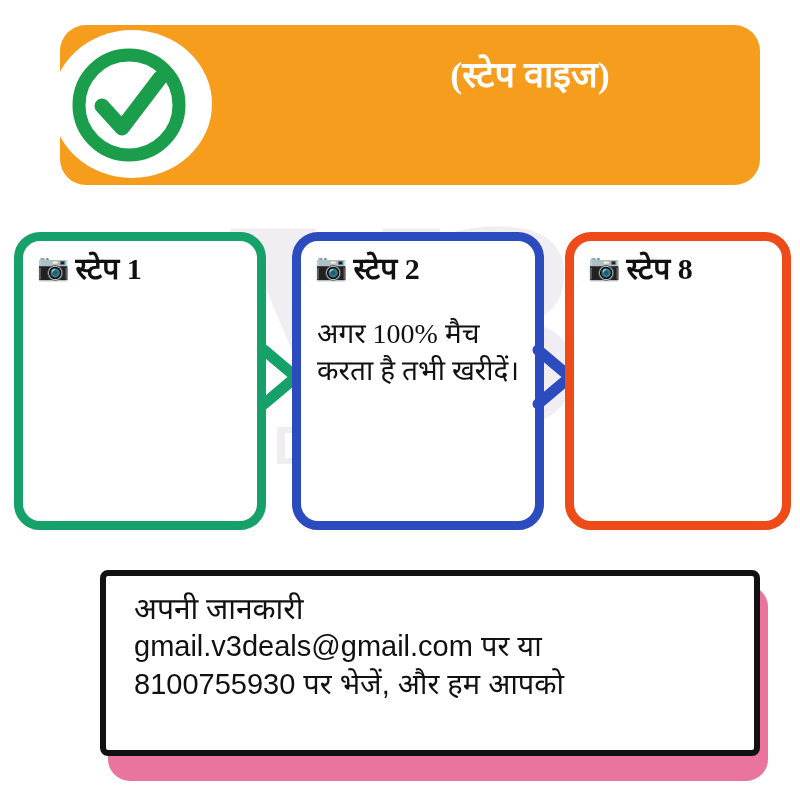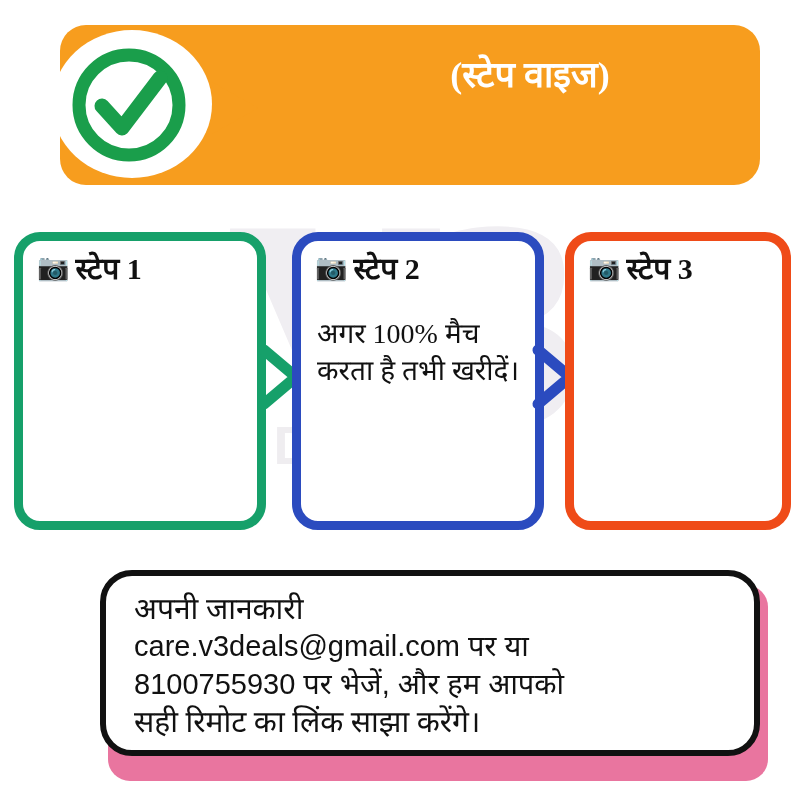--- a/index.html
+++ b/index.html
@@ -170,21 +170,21 @@
   }
   .contact {
     position: absolute;
     left: 100px;
     top: 570px;
     width: 660px;
     height: 186px;
     box-sizing: border-box;
     background: #ffffff;
     border: 6px solid #111111;
-    border-radius: 32px;
+    border-radius: 8px;
     padding: 14px 18px 0 28px;
     font-family: "Liberation Serif", serif;
     font-size: 30px;
     line-height: 1.28;
     color: #111111;
   }
   .contact .mono-line {
     font-family: "Liberation Sans", sans-serif;
     font-size: 29px;
   }
@@ -237,25 +237,24 @@
 
   <div class="arrow" style="left:530px; top:340px;">
     <svg width="58" height="74" viewBox="0 0 58 74">
       <path d="M8 10 L40 37 L8 64" fill="none" stroke="#2b4bbf" stroke-width="11" stroke-linecap="round" stroke-linejoin="round"></path>
     </svg>
   </div>
 
   <div class="card card3">
     <div class="card-head">
       <span class="cam-icon">📷</span>
-      <span>स्टेप 3</span>
+      <span>स्टेप 8</span>
     </div>
   </div>
 
   <div class="contact-shadow"></div>
   <div class="contact">
     <div>अपनी जानकारी</div>
-    <div class="mono-line">care.v3deals@gmail.com पर या</div>
+    <div class="mono-line">gmail.v3deals@gmail.com पर या</div>
     <div class="mono-line">8100755930 पर भेजें, और हम आपको</div>
-    <div>सही रिमोट का लिंक साझा करेंगे।</div>
   </div>
 
 </div>
 
 </body></html>

